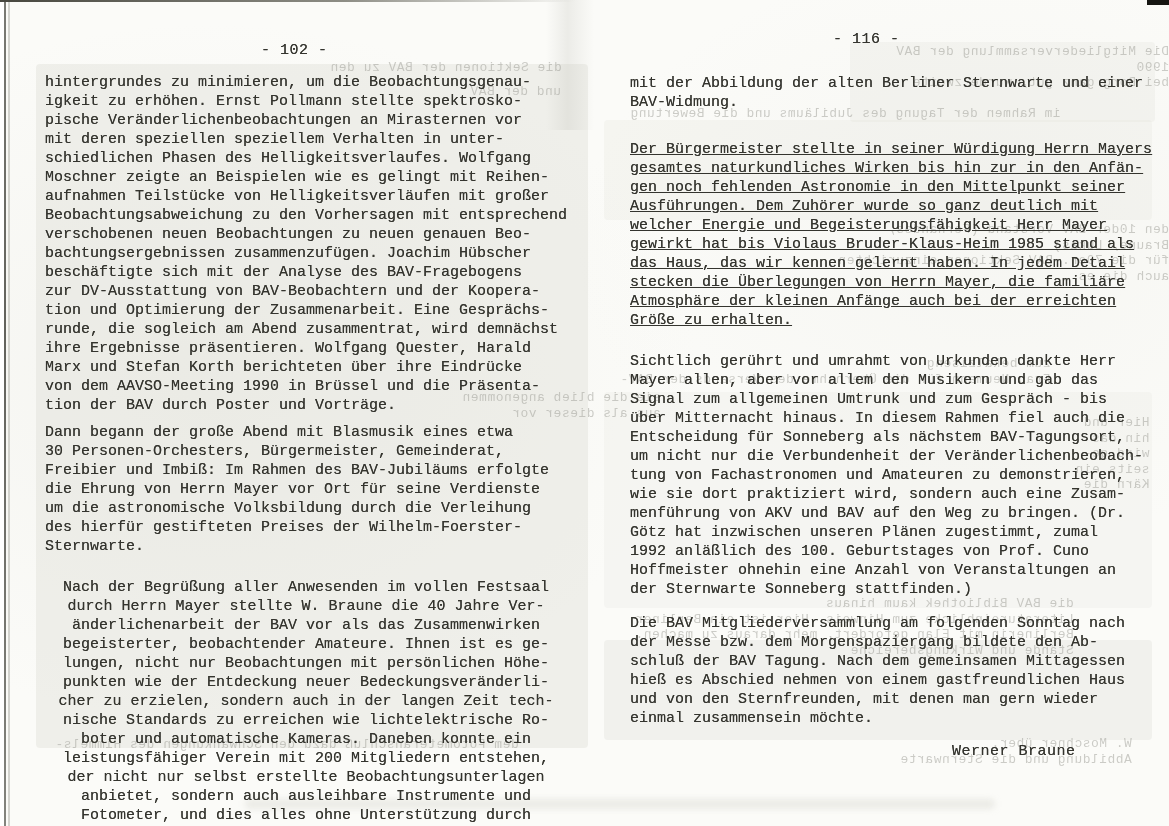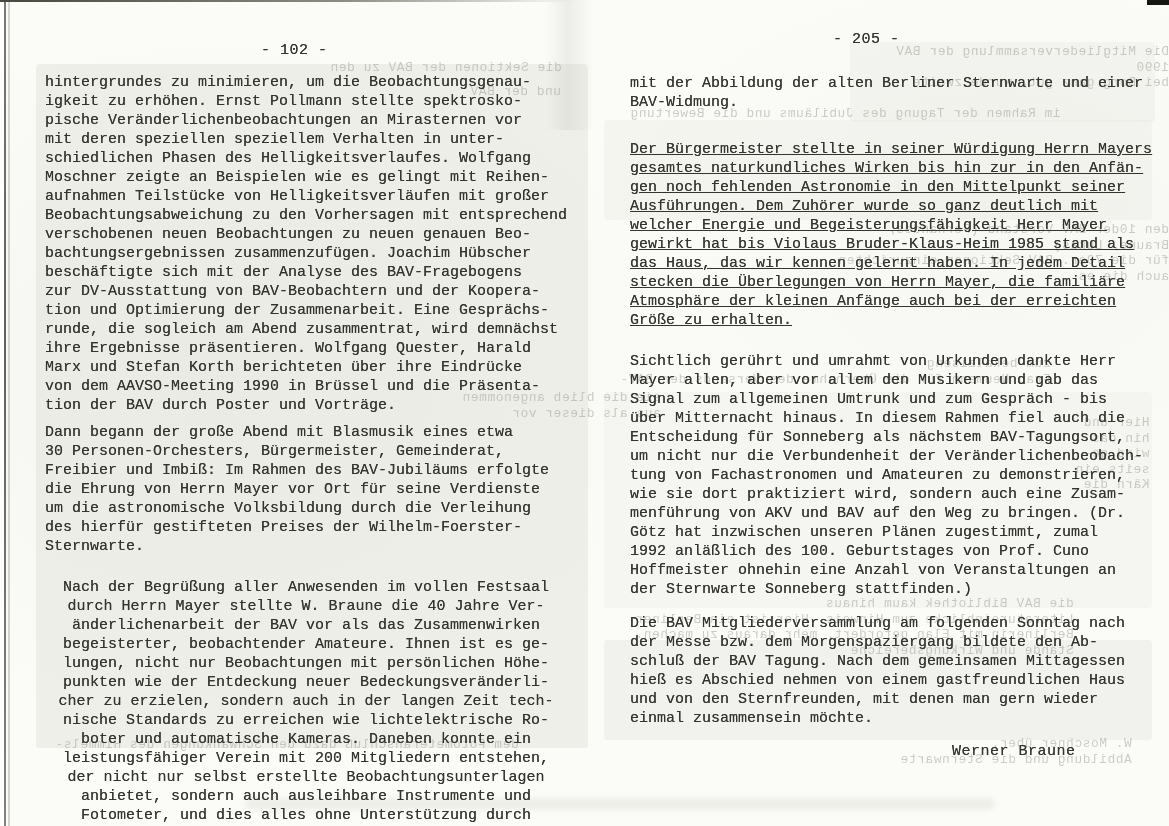--- a/index.html
+++ b/index.html
@@ -91,21 +91,21 @@
 seits ein
 Kärn die</div>
   <div class="ghost" style="left:635px;top:596px;">die BAV Bibliothek kaum hinaus
 Literatureinblicke zum Hinweis. Hier ist ein Berliner
 Berlinerin mit Elan gefordert, mehr daraus zu machen.
 Stände und Wirkungsbereiche</div>
   <div class="ghost" style="left:900px;top:736px;">W. Moschner über.
 Abbildung und die Sternwarte</div>
 
   <div class="page-header" style="left:261px;top:42px;">- 102 -</div>
-  <div class="page-header" style="left:833px;top:31px;">- 205 -</div>
+  <div class="page-header" style="left:833px;top:31px;">- 116 -</div>
 
   <div class="col col-134" style="left:45px;top:73px;">
       <p class="para">hintergrundes zu minimieren, um die Beobachtungsgenau-
 igkeit zu erhöhen. Ernst Pollmann stellte spektrosko-
 pische Veränderlichenbeobachtungen an Mirasternen vor
 mit deren speziellen speziellem Verhalten in unter-
 schiedlichen Phasen des Helligkeitsverlaufes. Wolfgang
 Moschner zeigte an Beispielen wie es gelingt mit Reihen-
 aufnahmen Teilstücke von Helligkeitsverläufen mit großer
 Beobachtungsabweichung zu den Vorhersagen mit entsprechend

